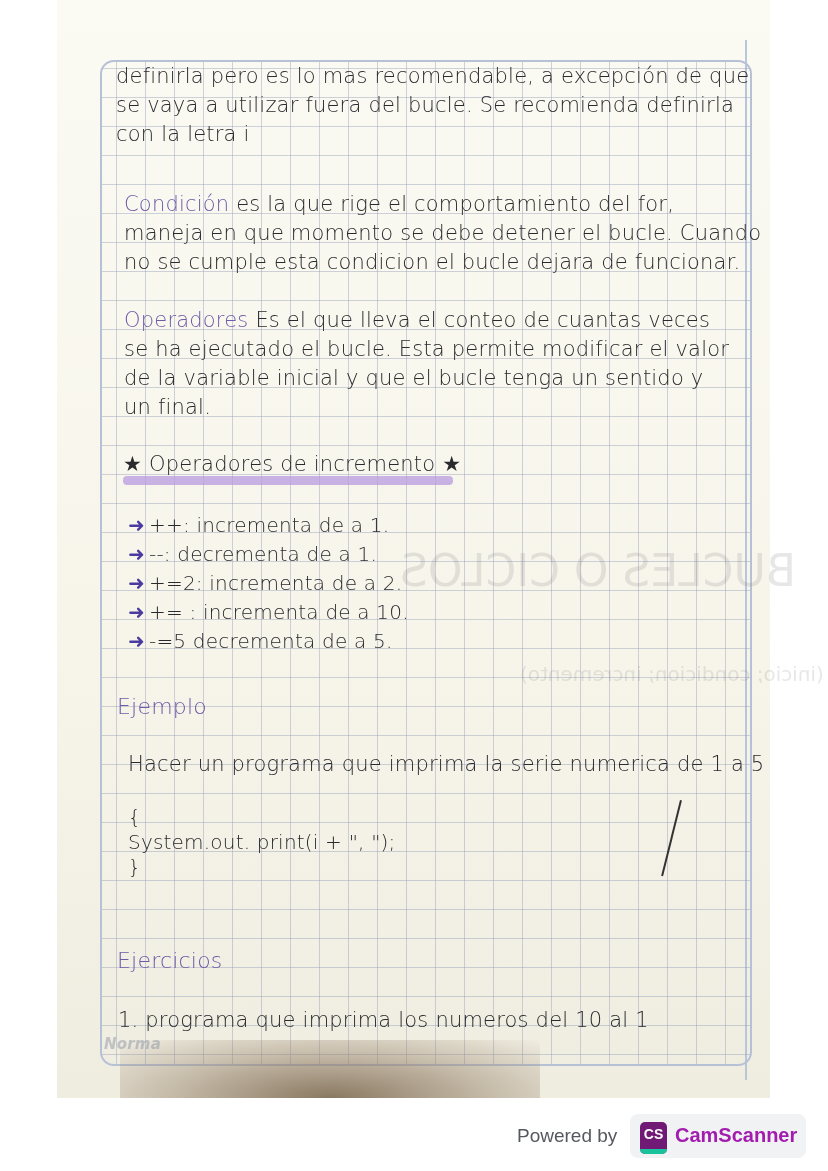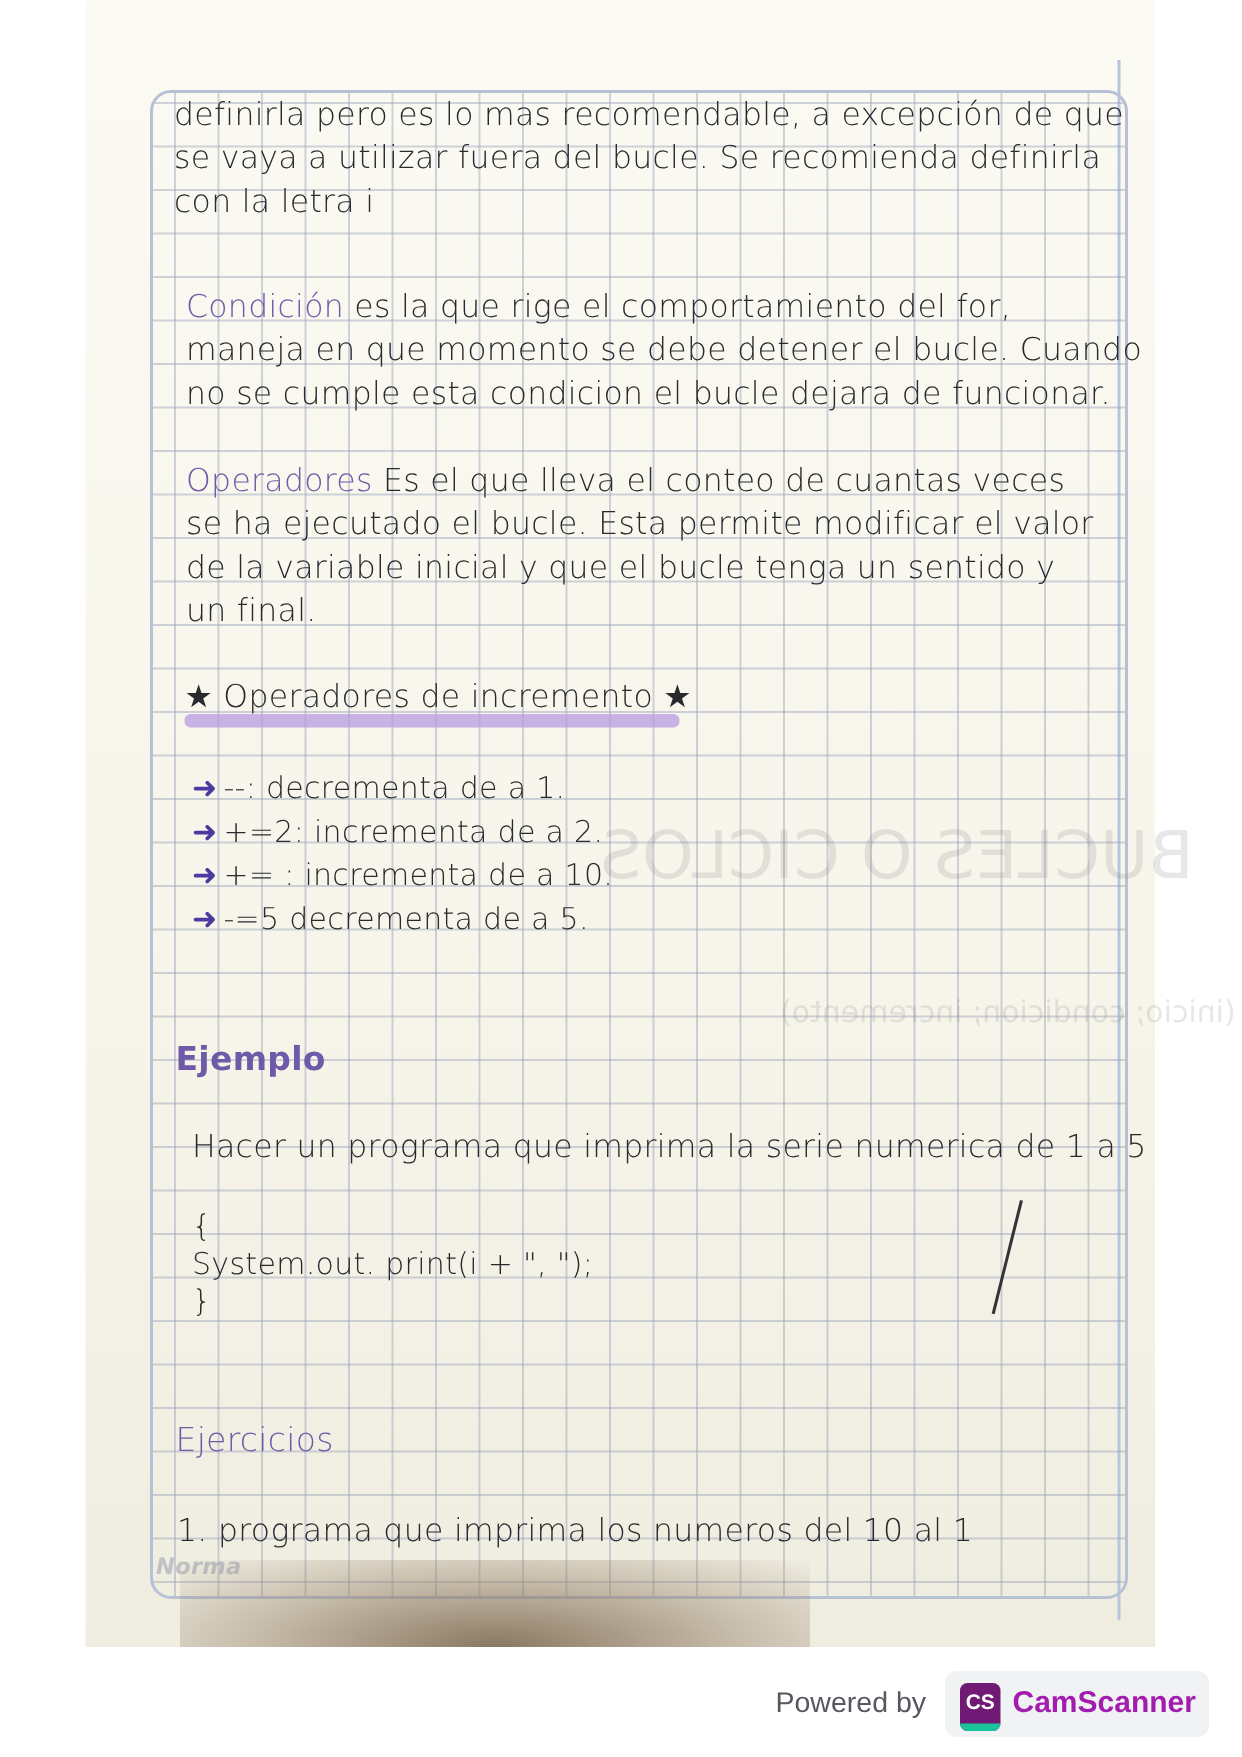--- a/index.html
+++ b/index.html
@@ -101,27 +101,28 @@
   <span class="line"><span class="purple">Operadores</span><span> Es el que lleva el conteo de cuantas veces</span></span>
   <span class="line">se ha ejecutado el bucle. Esta permite modificar el valor</span>
   <span class="line">de la variable inicial y que el bucle tenga un sentido y</span>
   <span class="line">un final.</span>
 </div>
 
 <div class="highlight"></div>
 <div class="hw heading-wrap">★ Operadores de incremento ★</div>
 
 <div class="hw" style="left:128px;top:511px;font-size:20px;line-height:29px;">
+  <span class="line"><span class="arrow">➜</span><span>++</span><span>: incrementa de a 1.</span></span>
   <span class="line"><span class="arrow">➜</span><span>--</span><span>: decrementa de a 1.</span></span>
   <span class="line"><span class="arrow">➜</span><span>+=2</span><span>: incrementa de a 2.</span></span>
   <span class="line"><span class="arrow">➜</span><span>+=</span><span>  : incrementa de a 10.</span></span>
   <span class="line"><span class="arrow">➜</span><span>-=5</span><span> decrementa de a 5.</span></span>
 </div>
 
-<div class="hw purple" style="left:117px;top:692px;font-size:22px;font-weight:bold;">Ejemplo</div>
+<div class="hw purple" style="left:117px;top:692px;font-size:22px;">Ejemplo</div>
 <div class="hw" style="left:128px;top:750px;">Hacer un programa que imprima la serie numerica de 1 a 5</div>
 
 <div class="hw code" style="left:128px;top:805px;font-size:20px;line-height:25px;">
   <span class="line" style="height:25px">{</span>
   <span class="line" style="height:25px"> System.out. print(i + ", ");</span>
   <span class="line" style="height:25px">}</span>
 </div>
 <div class="slash"></div>
 
 <div class="hw purple" style="left:117px;top:946px;font-size:22px;">Ejercicios</div>

